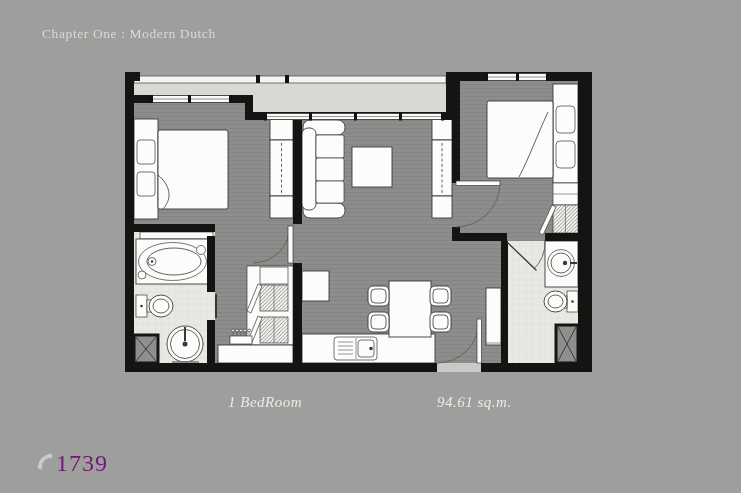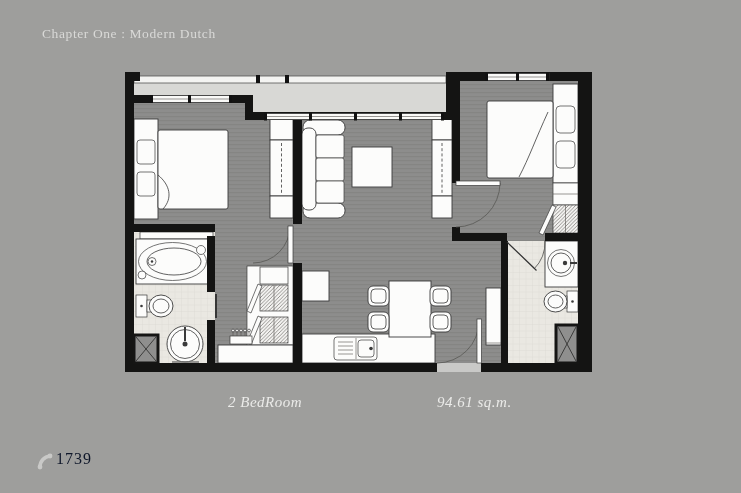--- a/index.html
+++ b/index.html
@@ -1,20 +1,20 @@
 <!DOCTYPE html>
 <html><head>
 <meta charset="utf-8">
 <style>
   html,body{margin:0;padding:0;background:#9e9e9c;}
   #stage{position:relative;width:741px;height:486px;background:#9e9e9c;overflow:hidden;
          font-family:"Liberation Serif", serif;}
   .caption{position:absolute;color:#d9d9d7;font-size:13.5px;letter-spacing:0.6px;white-space:nowrap;}
   .plan-label{position:absolute;color:#ebebe9;font-size:15px;font-style:italic;letter-spacing:0.5px;white-space:nowrap;}
-  .footer-num{position:absolute;color:#0f172a;font-size:16px;letter-spacing:1px;white-space:nowrap;}
+  .footer-num{position:absolute;color:#701a75;font-size:24px;letter-spacing:1px;white-space:nowrap;}
   .wall{fill:#141413;}
   .f{fill:#fcfcfb;stroke:#3a3a3a;stroke-width:0.9;}
   .f2{fill:#fcfcfb;stroke:#3a3a3a;stroke-width:0.7;}
   .ln{stroke:#3a3a3a;fill:none;stroke-width:0.8;}
   .thin{stroke:#55534f;fill:none;stroke-width:0.6;}
   .arc{fill:none;stroke:#5d5d5a;stroke-width:0.9;}
   .win{fill:#fafaf8;stroke:#333;stroke-width:0.7;}
   .tick{fill:#111;}
   .shaft{fill:#8f8f8e;stroke:#151514;stroke-width:3;}
   .shx{stroke:#3c3c3b;stroke-width:1;fill:none;}
@@ -280,21 +280,21 @@
         <path class="shx" d="M136,337 L156,361 M156,337 L136,361"></path>
       </g>
       <g>
         <rect class="shaft" x="556" y="325" width="22" height="38"></rect>
         <path class="shx" d="M558,327 L576,361 M576,327 L558,361"></path>
       </g>
     </g>
   </svg>
 
   
-  <div class="plan-label" style="left:228px;top:394px;">2 BedRoom</div>
+  <div class="plan-label" style="left:228px;top:394px;">1 BedRoom</div>
   <div class="plan-label" style="left:437px;top:394px;">94.61 sq.m.</div>
 
   
   <svg style="position:absolute;left:36px;top:452px;" width="18" height="18" viewBox="0 0 18 18">
     <path d="M4,15 A11,11 0 0 1 14,4" fill="none" stroke="#c9c9c7" stroke-width="3.6" stroke-linecap="round"></path>
     <circle cx="4" cy="15" r="2.4" fill="#c9c9c7"></circle>
     <circle cx="14" cy="4" r="2.4" fill="#c9c9c7"></circle>
   </svg>
   <div class="footer-num" style="left:56px;top:450px;">1739</div>
 

